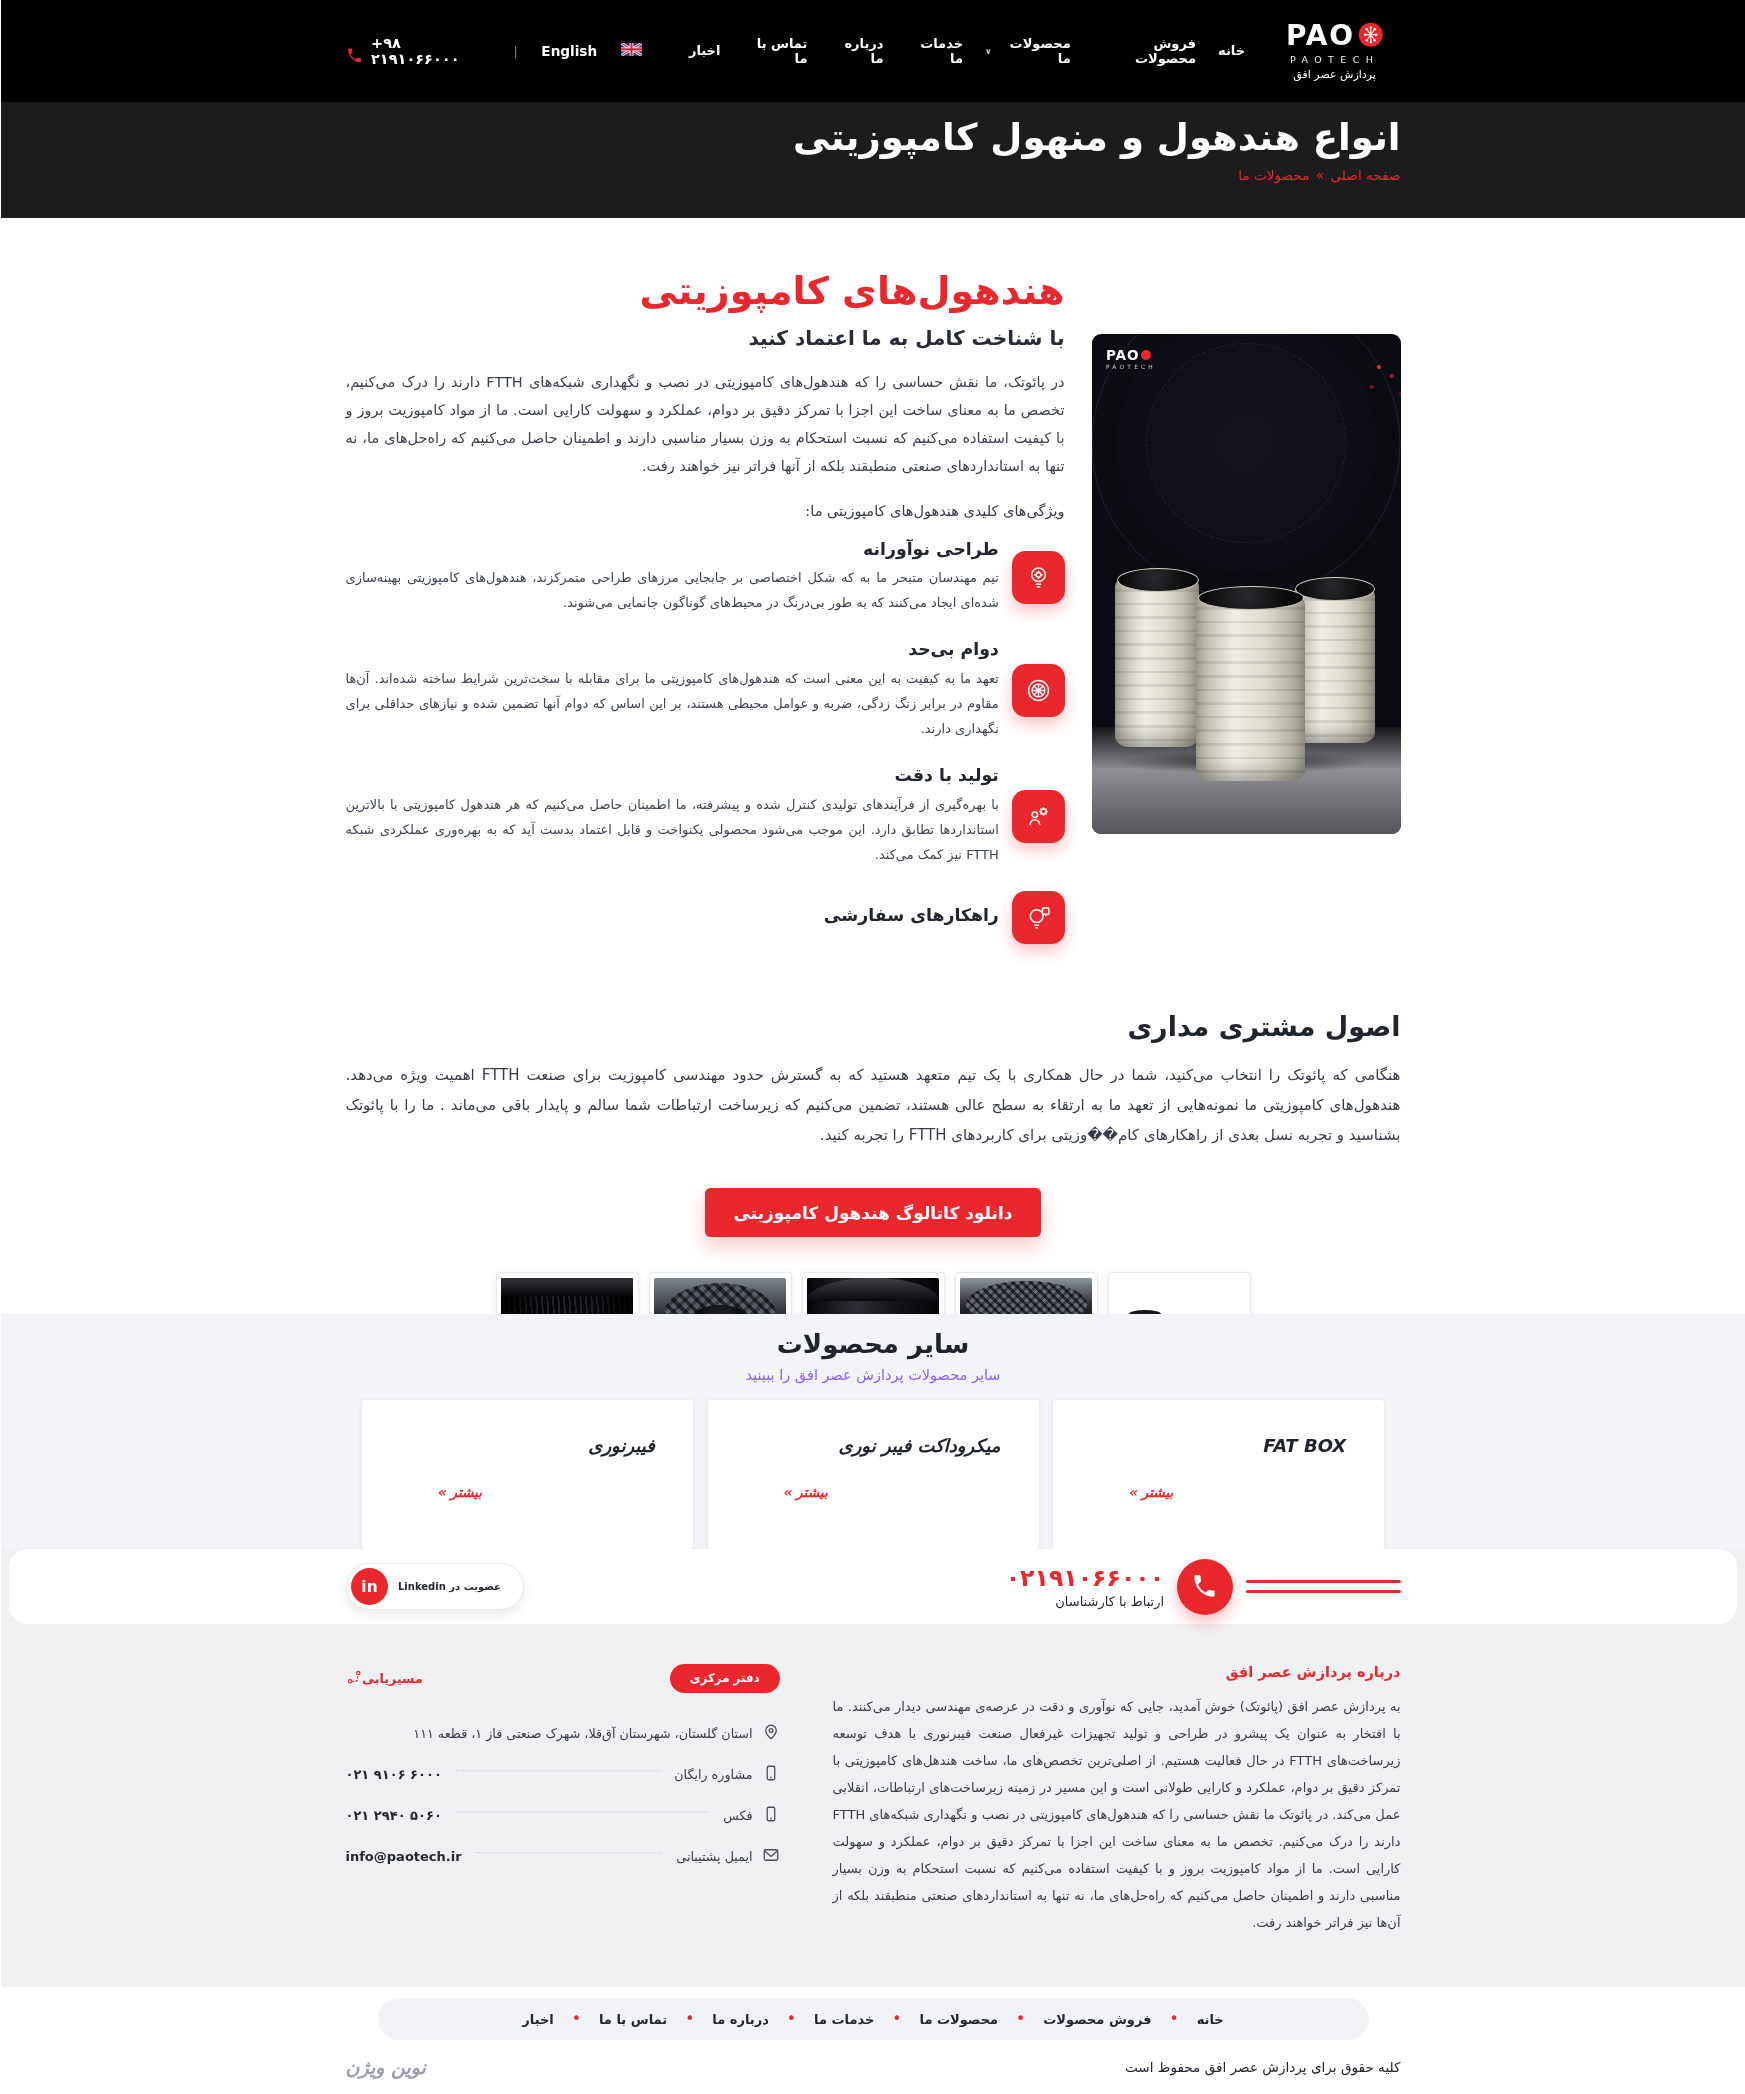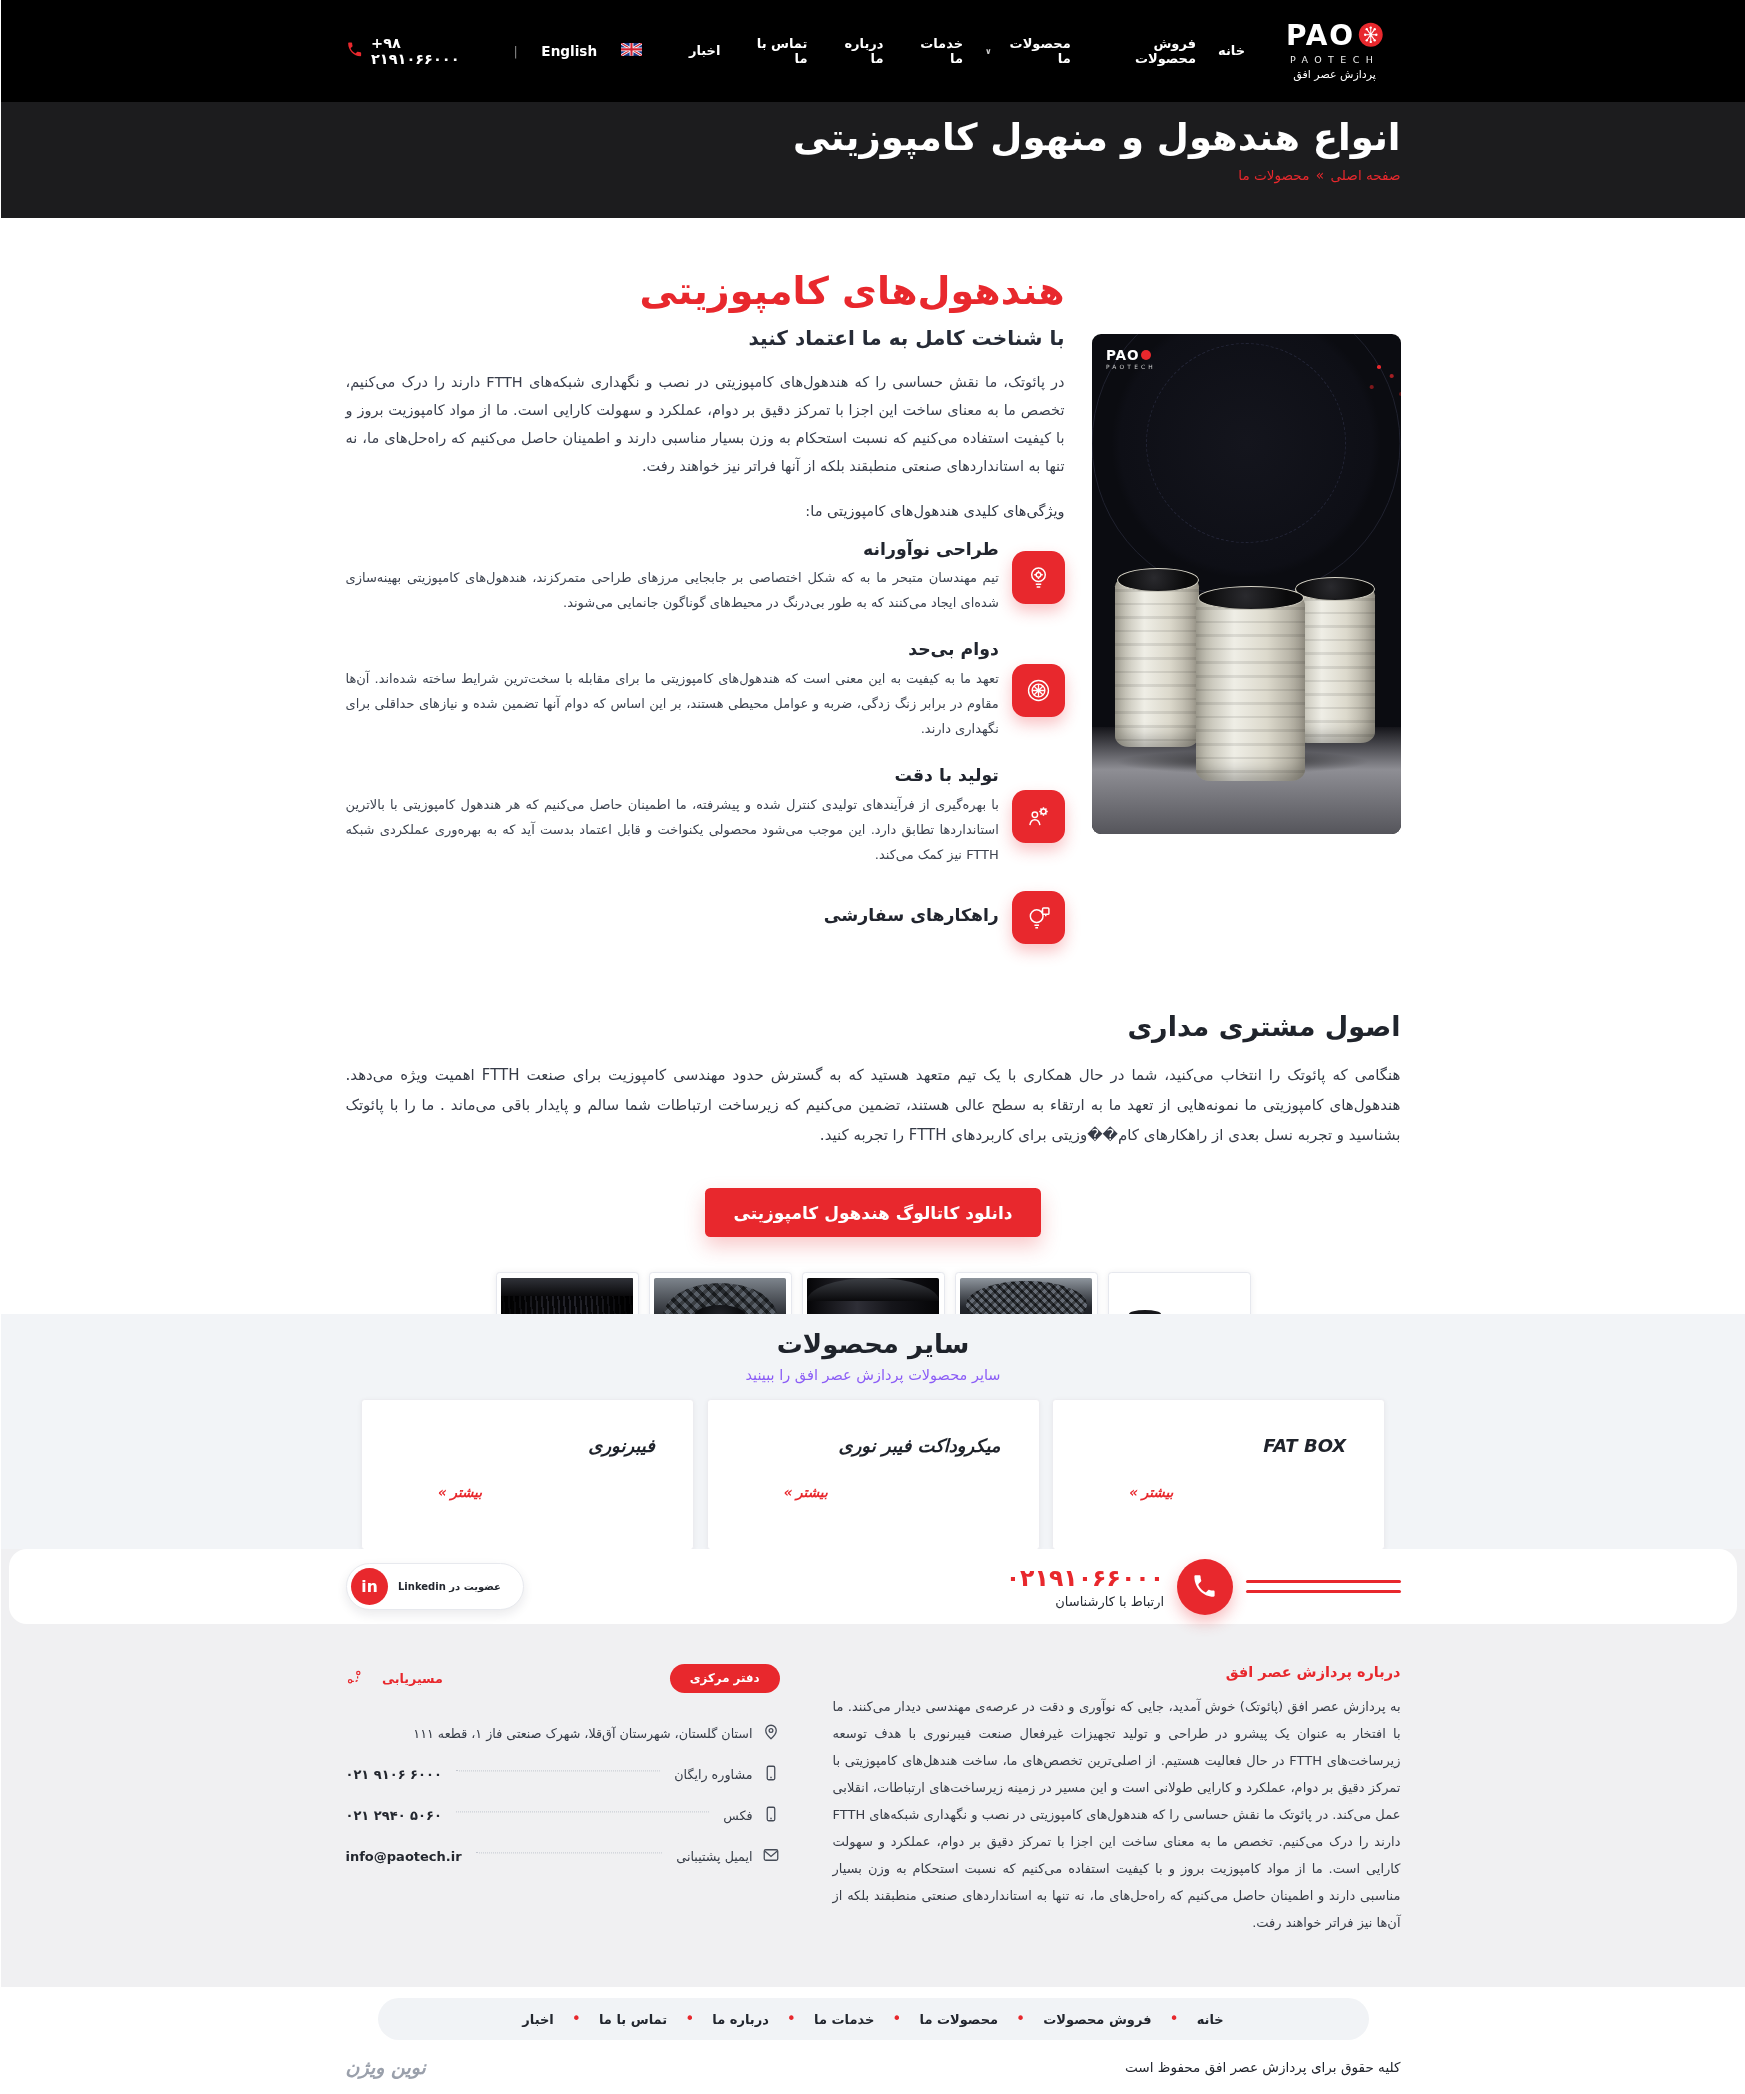--- a/index.html
+++ b/index.html
@@ -15,21 +15,21 @@
   .logo { text-align:center; line-height:1.1; color:#fff; width:136px; }
   .logo-row { display:flex; align-items:center; justify-content:center; gap:2.7px; direction:ltr; }
   .logo-word { font-size:28px; font-weight:900; letter-spacing:1.8px; color:#fff; }
   .logo-sub { font-size:9.5px; letter-spacing:6.4px; color:#eee; margin-top:2.7px; direction:ltr; }
   .logo-fa { font-size:11px; color:#fff; margin-top:3.6px; }
   .menu { display:flex; align-items:center; gap:22px; }
   .menu a { color:#fff; font-size:13px; font-weight:700; display:flex; align-items:center; gap:4.5px; }
   .caret { font-size:8.2px; color:#ccc; }
   .lang { color:#fff; font-size:13.6px; font-weight:700; }
   .divider { color:#888; font-size:12.7px; }
-  .phone { display:flex; align-items:center; gap:8.2px; color:#fff; font-size:14.5px; font-weight:800; }
+  .phone { display:flex; align-items:flex-end; gap:8.2px; color:#fff; font-size:14.5px; font-weight:800; }
   .phone-num { letter-spacing:0.9px; }
 
   
   .band { height:116px; background:#1c1c1e; padding-top:14.5px; }
   .band h1 { color:#fff; font-size:37px; font-weight:900; text-align:right; line-height:1.15; }
   .crumbs { margin-top:8.2px; text-align:right; font-size:13.6px; color:#e8282d; }
   .crumbs a, .crumbs span { color:#e8282d; }
   .crumbs .sep { margin:0 6.4px; }
 
   
@@ -158,21 +158,21 @@
   
   .footer { height:363px; padding-top:40px; overflow:hidden; }
   .f-inner { display:flex; gap:53px; }
   .about { flex:0 0 568px; }
   .about h5 { color:#e8282d; font-size:14.5px; font-weight:800; text-align:right; }
   .about p { margin-top:12.7px; font-size:13px; line-height:2.08; color:#383d47; text-align:justify; }
   .contact { flex:1; }
   .c-head { display:flex; align-items:center; justify-content:space-between; }
   .office-pill { background:#e8282d; color:#fff; font-size:11.8px; font-weight:700;
     padding:7.3px 20px; border-radius:908px; cursor:pointer; }
-  .route { display:flex; align-items:center; gap:20px; color:#e8282d; font-size:12.7px; font-weight:700; }
+  .route { display:flex; align-items:center; gap:0; color:#e8282d; font-size:12.7px; font-weight:700; }
   .c-rows { margin-top:20px; }
   .c-row { display:flex; align-items:center; gap:9px; padding:10px 0; }
   .c-row .lbl { font-size:12.7px; color:#343a45; white-space:nowrap; }
   .c-row .dots { flex:1; border-bottom:1.8px dotted #c3c7cf; transform:translateY(-3.6px); margin:0 5.5px; }
   .c-row .val { font-size:13px; color:#23272f; font-weight:600; white-space:nowrap; }
   .c-row.addr .lbl { white-space:normal; }
 
   
   .bottom { height:108px; background:#fff; padding-top:11px; overflow:hidden; }
   .bnav { width:991px; height:42px; margin:0 auto; background:#f1f3f6; border-radius:908px;

